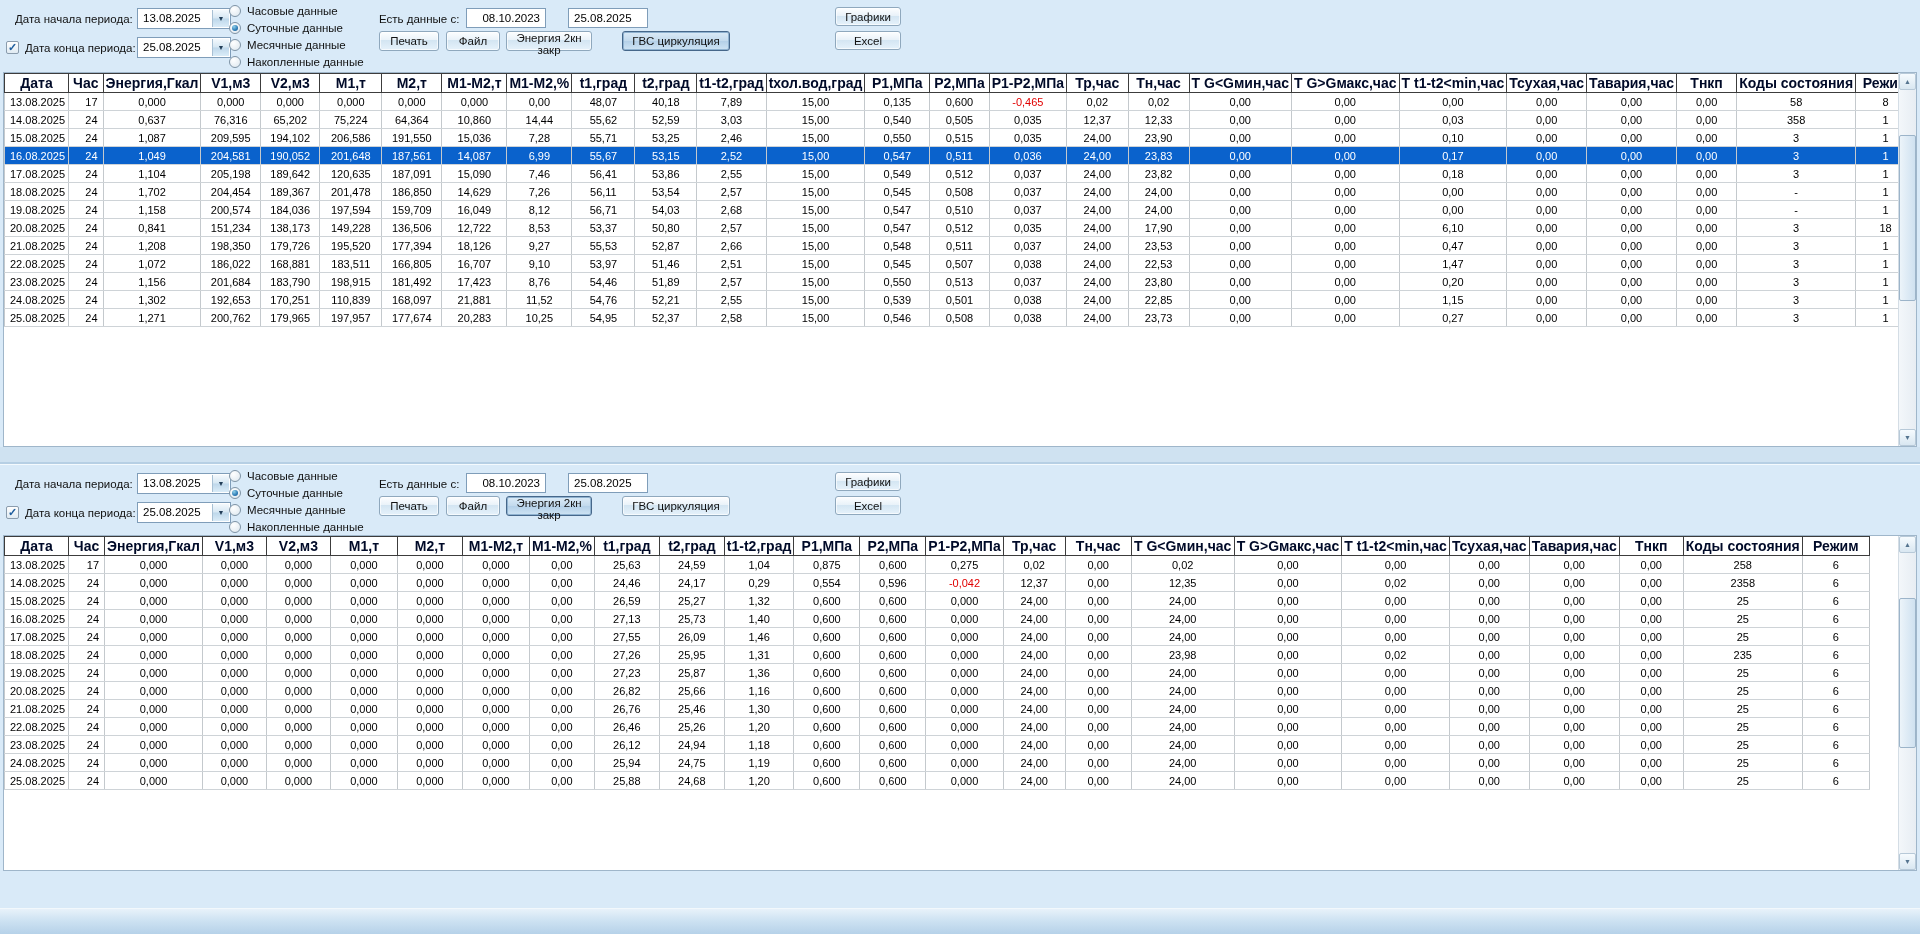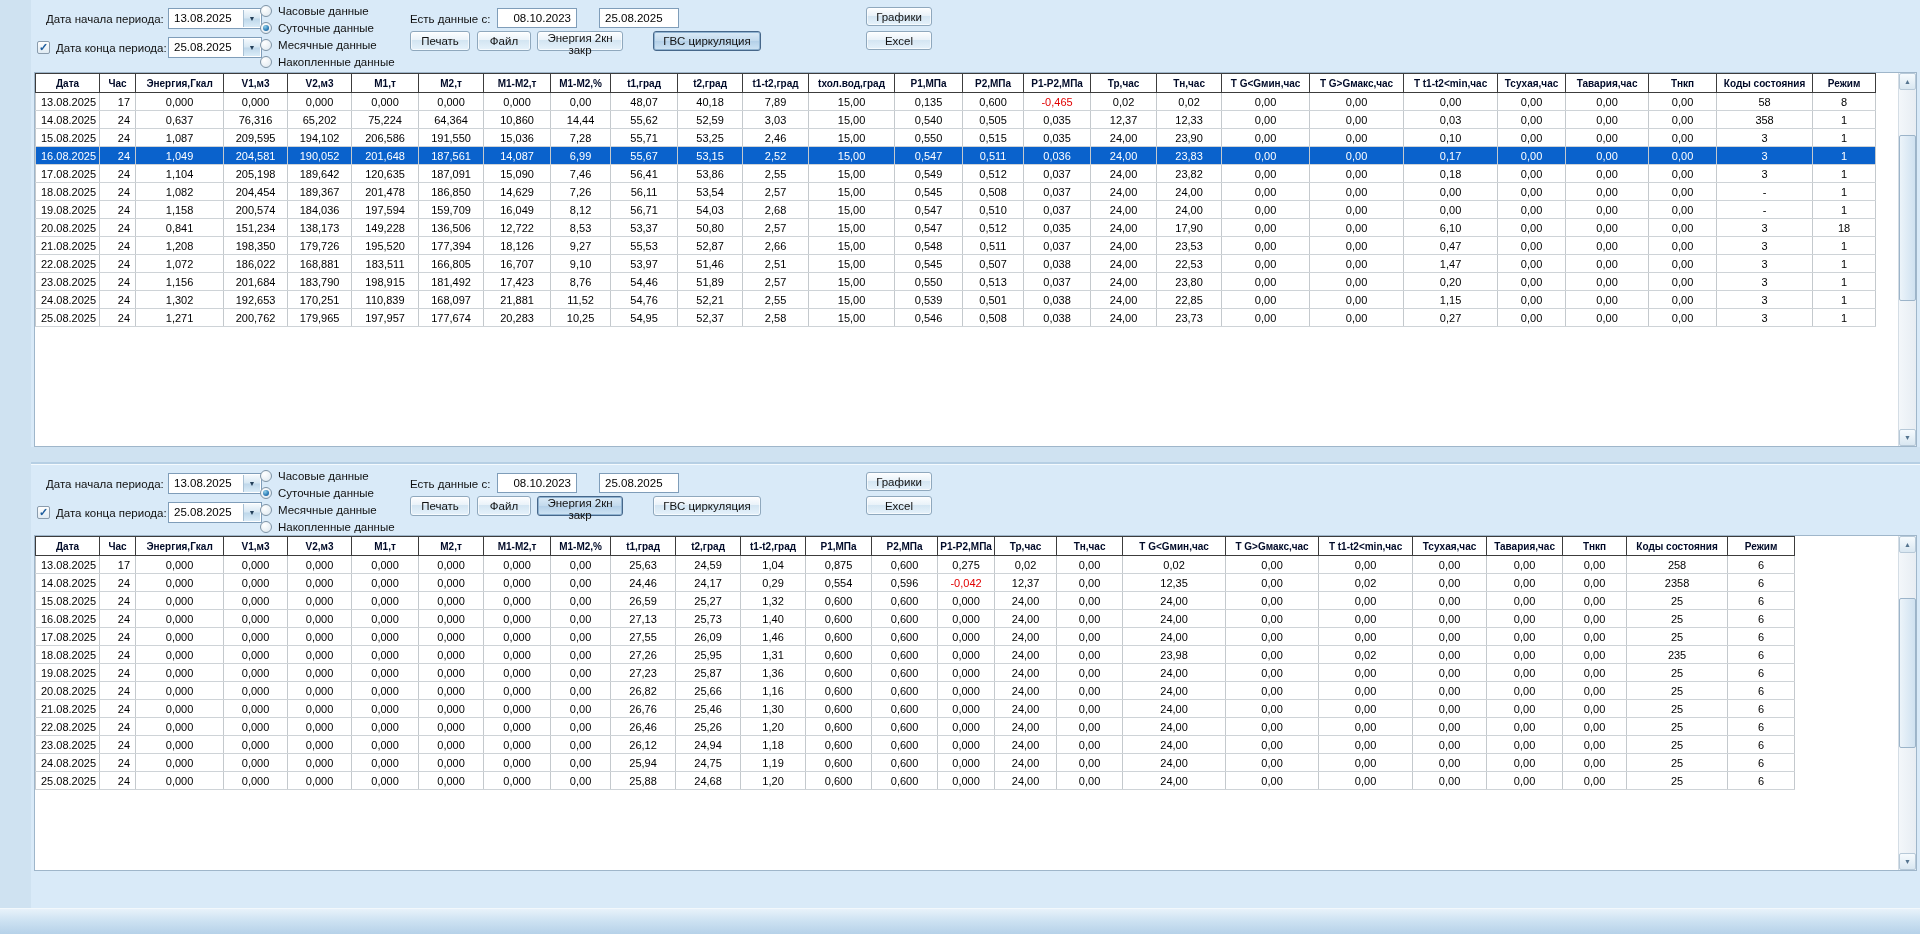--- a/index.html
+++ b/index.html
@@ -2,21 +2,21 @@
 <html><head>
 <meta charset="utf-8">
 <style>
   html,body { margin:0; padding:0; }
   body {
     width:1920px; height:934px; position:relative; overflow:hidden;
     background:#cfe2f1;
     font-family:"Liberation Sans", sans-serif;
     -webkit-font-smoothing:none;
   }
-  .panel { position:absolute; left:0; right:0; background:#d9eaf8;margin-left:31px; }
+  .panel { position:absolute; left:0; right:0; background:#d9eaf8; }
   #panel-0 { top:0; height:447px; }
   #panel-1 { top:464px; height:444px; border-top:1px solid #f4fafe; box-shadow:0 -2px 0 #b6cfe4; }
 
   
   .controls { position:absolute; left:0; top:0; right:0; height:72px; }
   .lbl { position:absolute; font-size:11.5px; color:#101010; white-space:nowrap; }
   .start-lbl { left:15px; top:13px; }
   .end-lbl   { left:25px; top:42px; }
   .avail-lbl { left:379px; top:13px; }
 
@@ -59,21 +59,21 @@
   .tool-btn.pressed { border:1px solid #46678a;
     background:linear-gradient(180deg,#dcebf7,#c3daed 48%,#b4d0e8 52%,#cfe4f4);
     box-shadow:inset 0 0 0 1px #8fb2d0; }
 
   
   .grid-area { position:absolute; left:3px; right:3px; background:#fff; border:1px solid #9fb6ca; overflow:hidden; }
   #panel-0 .grid-area { top:72px; height:373px; }
   #panel-1 .grid-area { top:70px; height:334px; }
 
   table.grid { border-collapse:collapse; table-layout:fixed; background:#fff; }
-  table.grid th { font-size:10px; font-weight:bold; color:#000a28; background:#fff;
+  table.grid th { font-size:14px; font-weight:bold; color:#000a28; background:#fff;
     border:1px solid #3c3c3c; height:18px; padding:0 2px; white-space:nowrap; overflow:hidden; }
   table.grid td { font-size:11px; color:#000; text-align:center; height:17px; padding:0 3px;
     border-right:1px solid #c4c9cd; border-bottom:1px solid #ced3d7; white-space:nowrap; overflow:hidden; }
   table.grid td.al { text-align:left; padding-left:5px; border-left:1px solid #c4c9cd; }
   table.grid td.ar { text-align:right; padding-right:5px; }
   table.grid tr.sel td { background:#0a62cc; color:#fff; }
   table.grid td.neg { color:#e10000; }
 
   
   .vscroll { position:absolute; top:0; right:0; bottom:0; width:17px;
@@ -331,21 +331,21 @@
             <td>0,18</td>
             <td>0,00</td>
             <td>0,00</td>
             <td>0,00</td>
             <td>3</td>
             <td>1</td>
           </tr>
           <tr>
             <td class="al">18.08.2025</td>
             <td class="ar">24</td>
-            <td>1,082</td>
+            <td>1,702</td>
             <td>204,454</td>
             <td>189,367</td>
             <td>201,478</td>
             <td>186,850</td>
             <td>14,629</td>
             <td>7,26</td>
             <td>56,11</td>
             <td>53,54</td>
             <td>2,57</td>
             <td>15,00</td>

